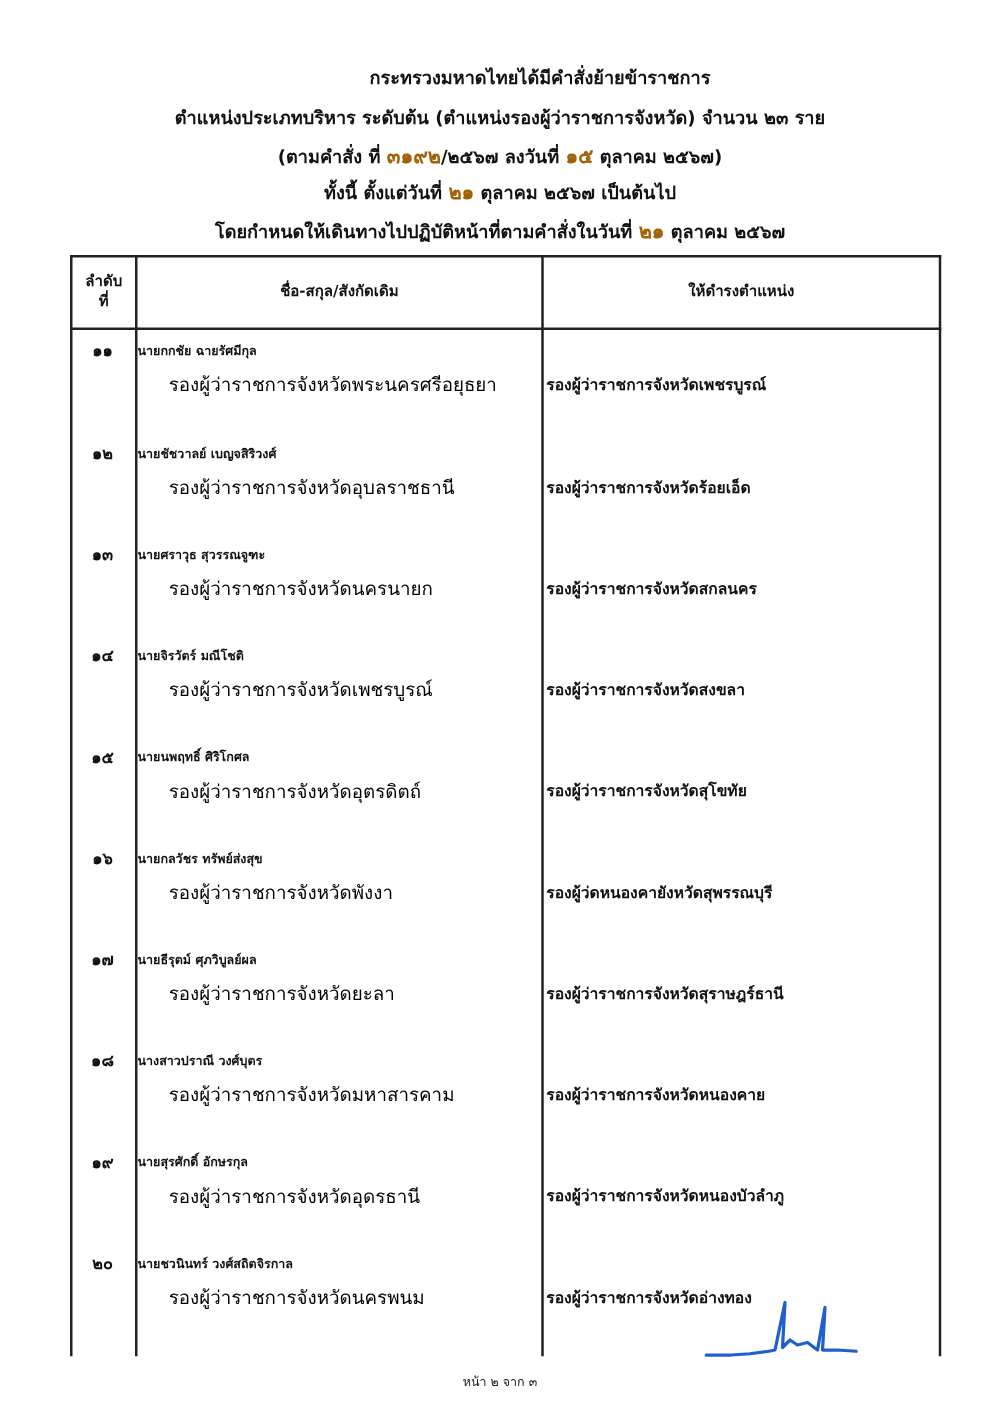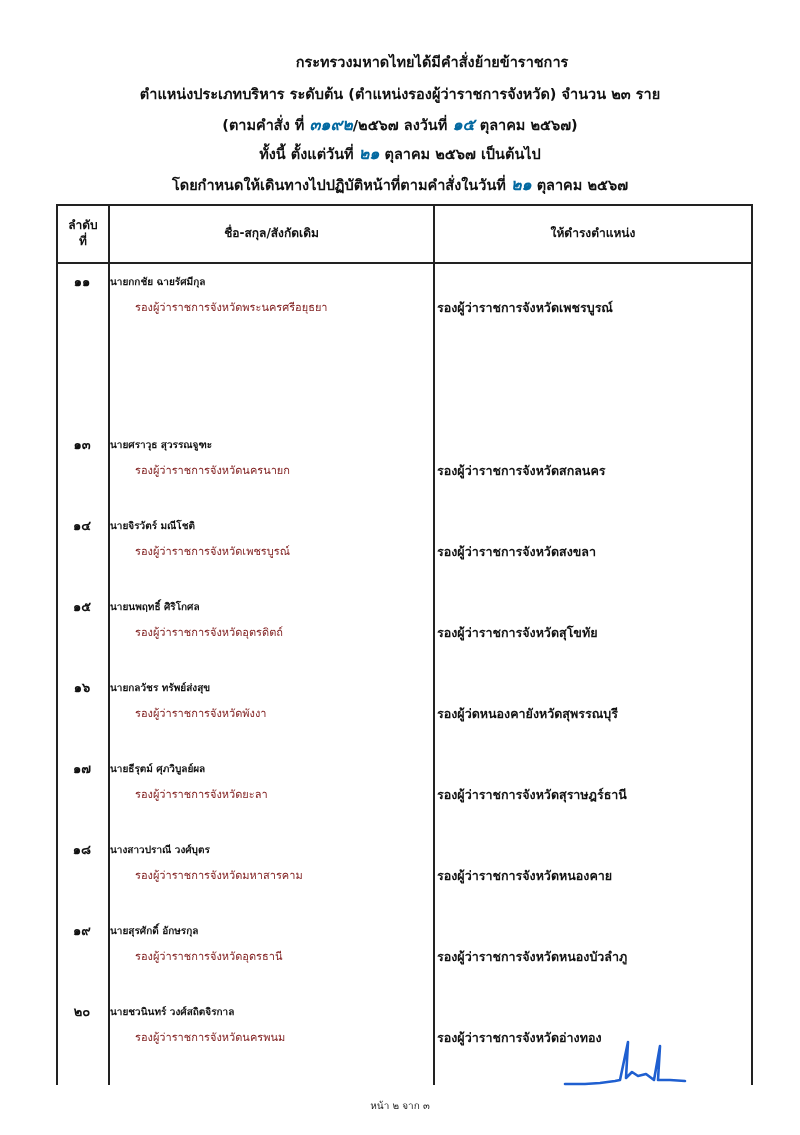--- a/index.html
+++ b/index.html
@@ -4,38 +4,38 @@
   <style>
     html, body { margin: 0; padding: 0; }
     body {
       width: 800px; height: 1135px; background: #ffffff; position: relative; overflow: hidden;
       font-family: "DejaVu Sans", sans-serif; color: #111;
     }
     .hdr-line {
       position: absolute; left: 0; width: 800px; text-align: center;
       font-size: 14.5px; font-weight: bold; color: #111; white-space: nowrap;
     }
-    .hw { color: #0369a1; font-style: italic; font-weight: bold; font-size: 16px; }
+    .hw { color: #a16207; font-weight: bold; font-size: 16px; }
     .table-frame { position: absolute; left: 56px; top: 204px; width: 697px; height: 881px; }
     .vline { position: absolute; top: 0; bottom: 0; width: 2px; background: #222; }
     .hline { position: absolute; left: 0; right: 0; height: 2px; background: #222; }
     .th {
       position: absolute; top: 0; height: 58px; display: flex; align-items: center; justify-content: center;
       font-size: 12px; font-weight: bold; text-align: center; line-height: 16px; color: #111;
     }
     .row { position: absolute; left: 0; width: 697px; height: 60px; }
     .row .num {
       position: absolute; left: 0; width: 52px; top: 0; text-align: center;
       font-size: 13px; font-weight: bold; line-height: 20px;
     }
     .row .name {
       position: absolute; left: 54px; top: 0; font-size: 10px; font-weight: bold; line-height: 20px; white-space: nowrap;
     }
     .row .old {
-      position: absolute; left: 79px; top: 26px; font-size: 11px; line-height: 20px; white-space: nowrap; color: #7f1d1d;
+      position: absolute; left: 79px; top: 26px; font-size: 15px; line-height: 20px; white-space: nowrap; color: #000000;
     }
     .row .new {
       position: absolute; left: 381px; top: 26px; font-size: 12.5px; font-weight: bold; line-height: 20px; white-space: nowrap;
     }
     .footer {
       position: absolute; top: 1098px; left: 0; width: 800px; text-align: center; font-size: 10px; color: #222;
     }
     .signature { position: absolute; left: 560px; top: 1036px; width: 130px; height: 56px; }
   </style>
 </head>
@@ -65,20 +65,26 @@
       <span style="display:block; width:36px;">ลำดับ ที่</span>
     </div>
   <div class="th" style="left:379px; width:316px;">ให้ดำรงตำแหน่ง</div>
   <div class="th" style="left:54px; width:323px;">ชื่อ-สกุล/สังกัดเดิม</div>
 
   <div class="row" style="top:68px;">
     <div class="num">๑๑</div>
     <div class="name">นายกกชัย ฉายรัศมีกุล</div>
     <div class="old">รองผู้ว่าราชการจังหวัดพระนครศรีอยุธยา</div>
     <div class="new">รองผู้ว่าราชการจังหวัดเพชรบูรณ์</div>
+  </div>
+  <div class="row" style="top:150px;">
+    <div class="num">๑๒</div>
+    <div class="name">นายชัชวาลย์ เบญจสิริวงศ์</div>
+    <div class="old">รองผู้ว่าราชการจังหวัดอุบลราชธานี</div>
+    <div class="new">รองผู้ว่าราชการจังหวัดร้อยเอ็ด</div>
   </div>
   <div class="row" style="top:231px;">
     <div class="num">๑๓</div>
     <div class="name">นายศราวุธ สุวรรณจูฑะ</div>
     <div class="old">รองผู้ว่าราชการจังหวัดนครนายก</div>
     <div class="new">รองผู้ว่าราชการจังหวัดสกลนคร</div>
   </div>
   <div class="row" style="top:312px;">
     <div class="num">๑๔</div>
     <div class="name">นายจิรวัตร์ มณีโชติ</div>

